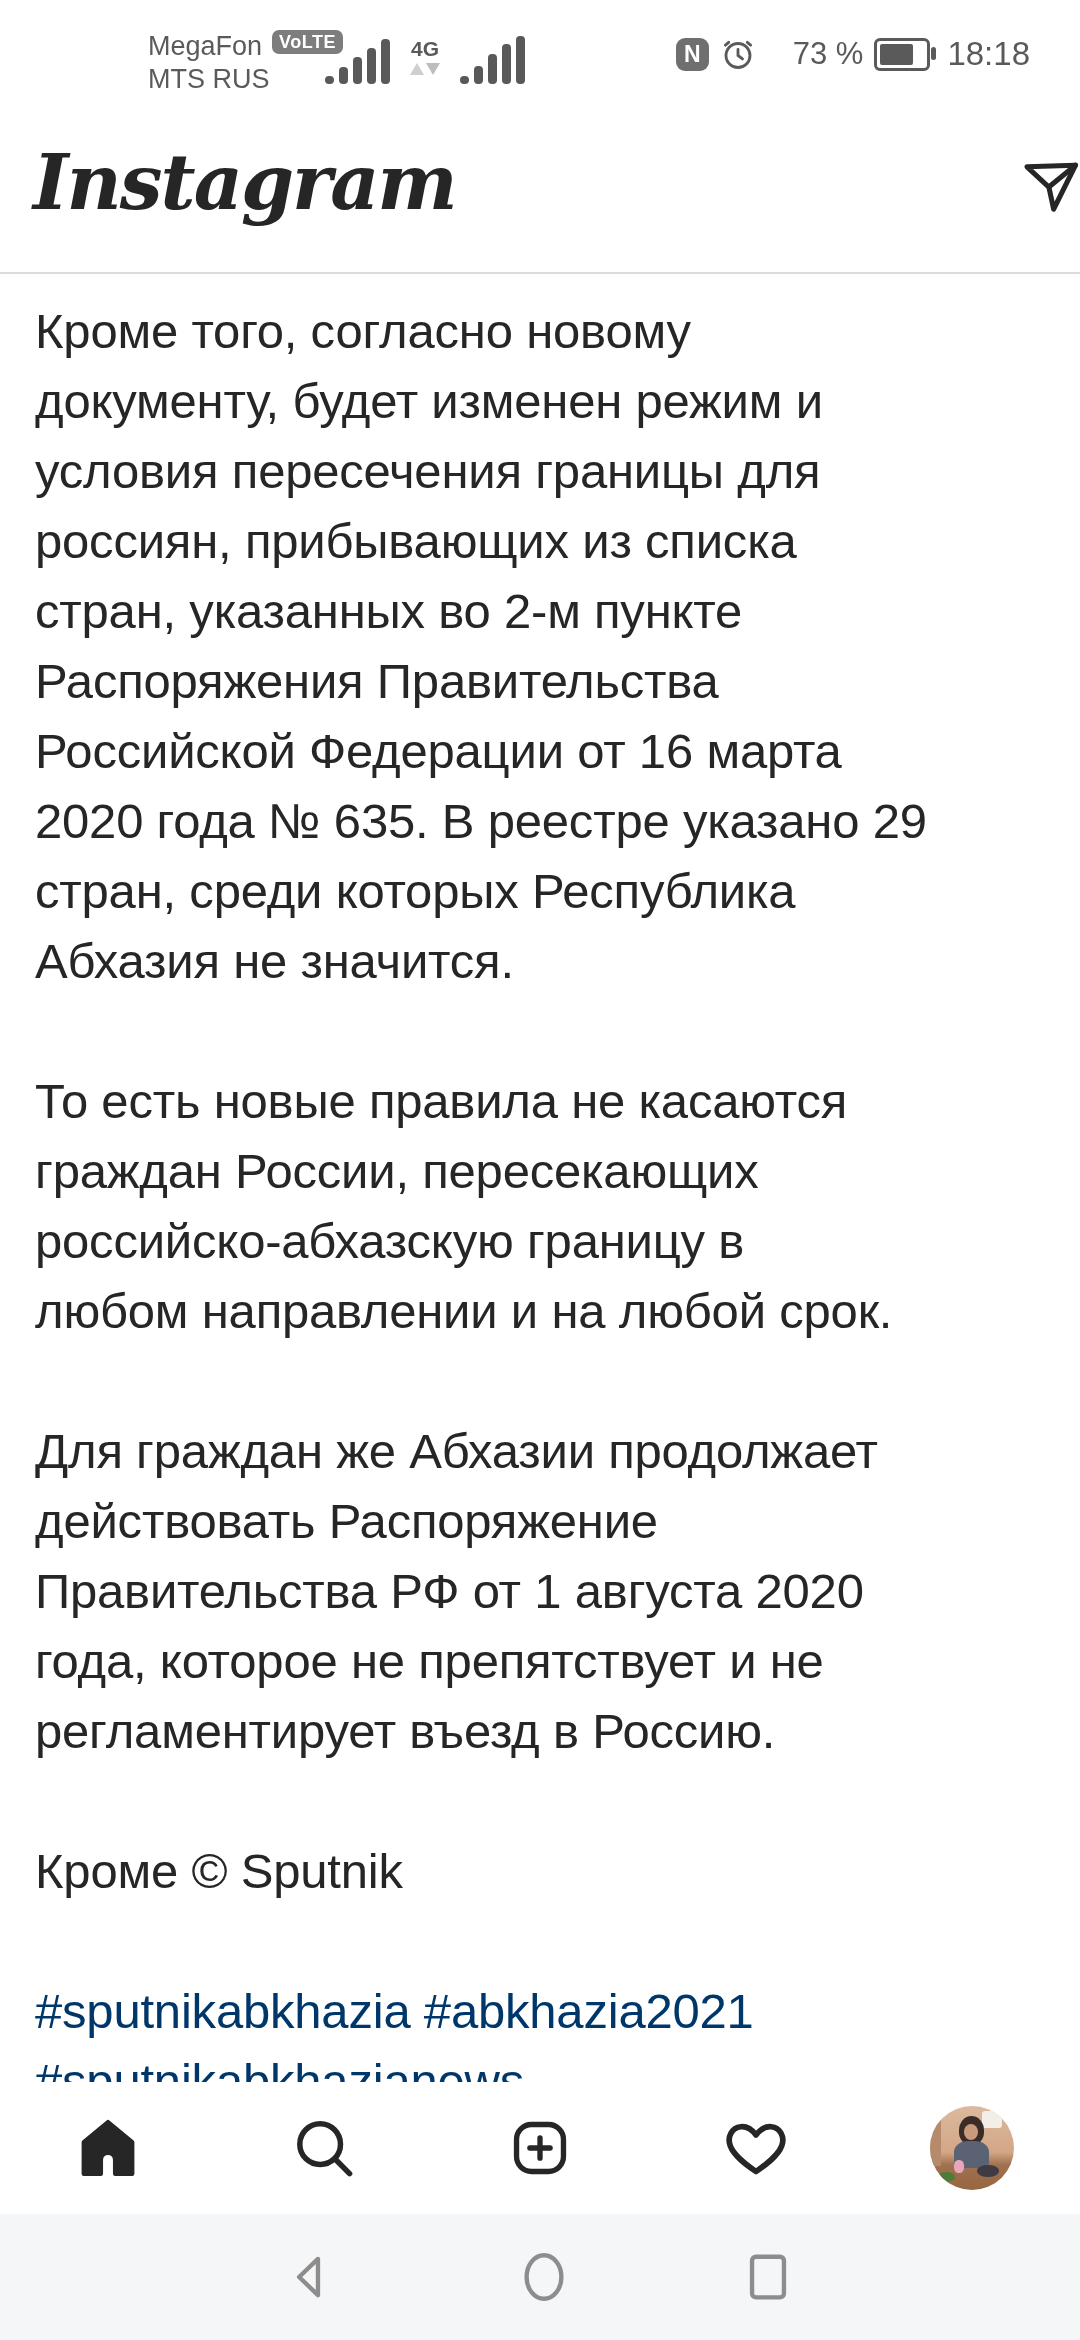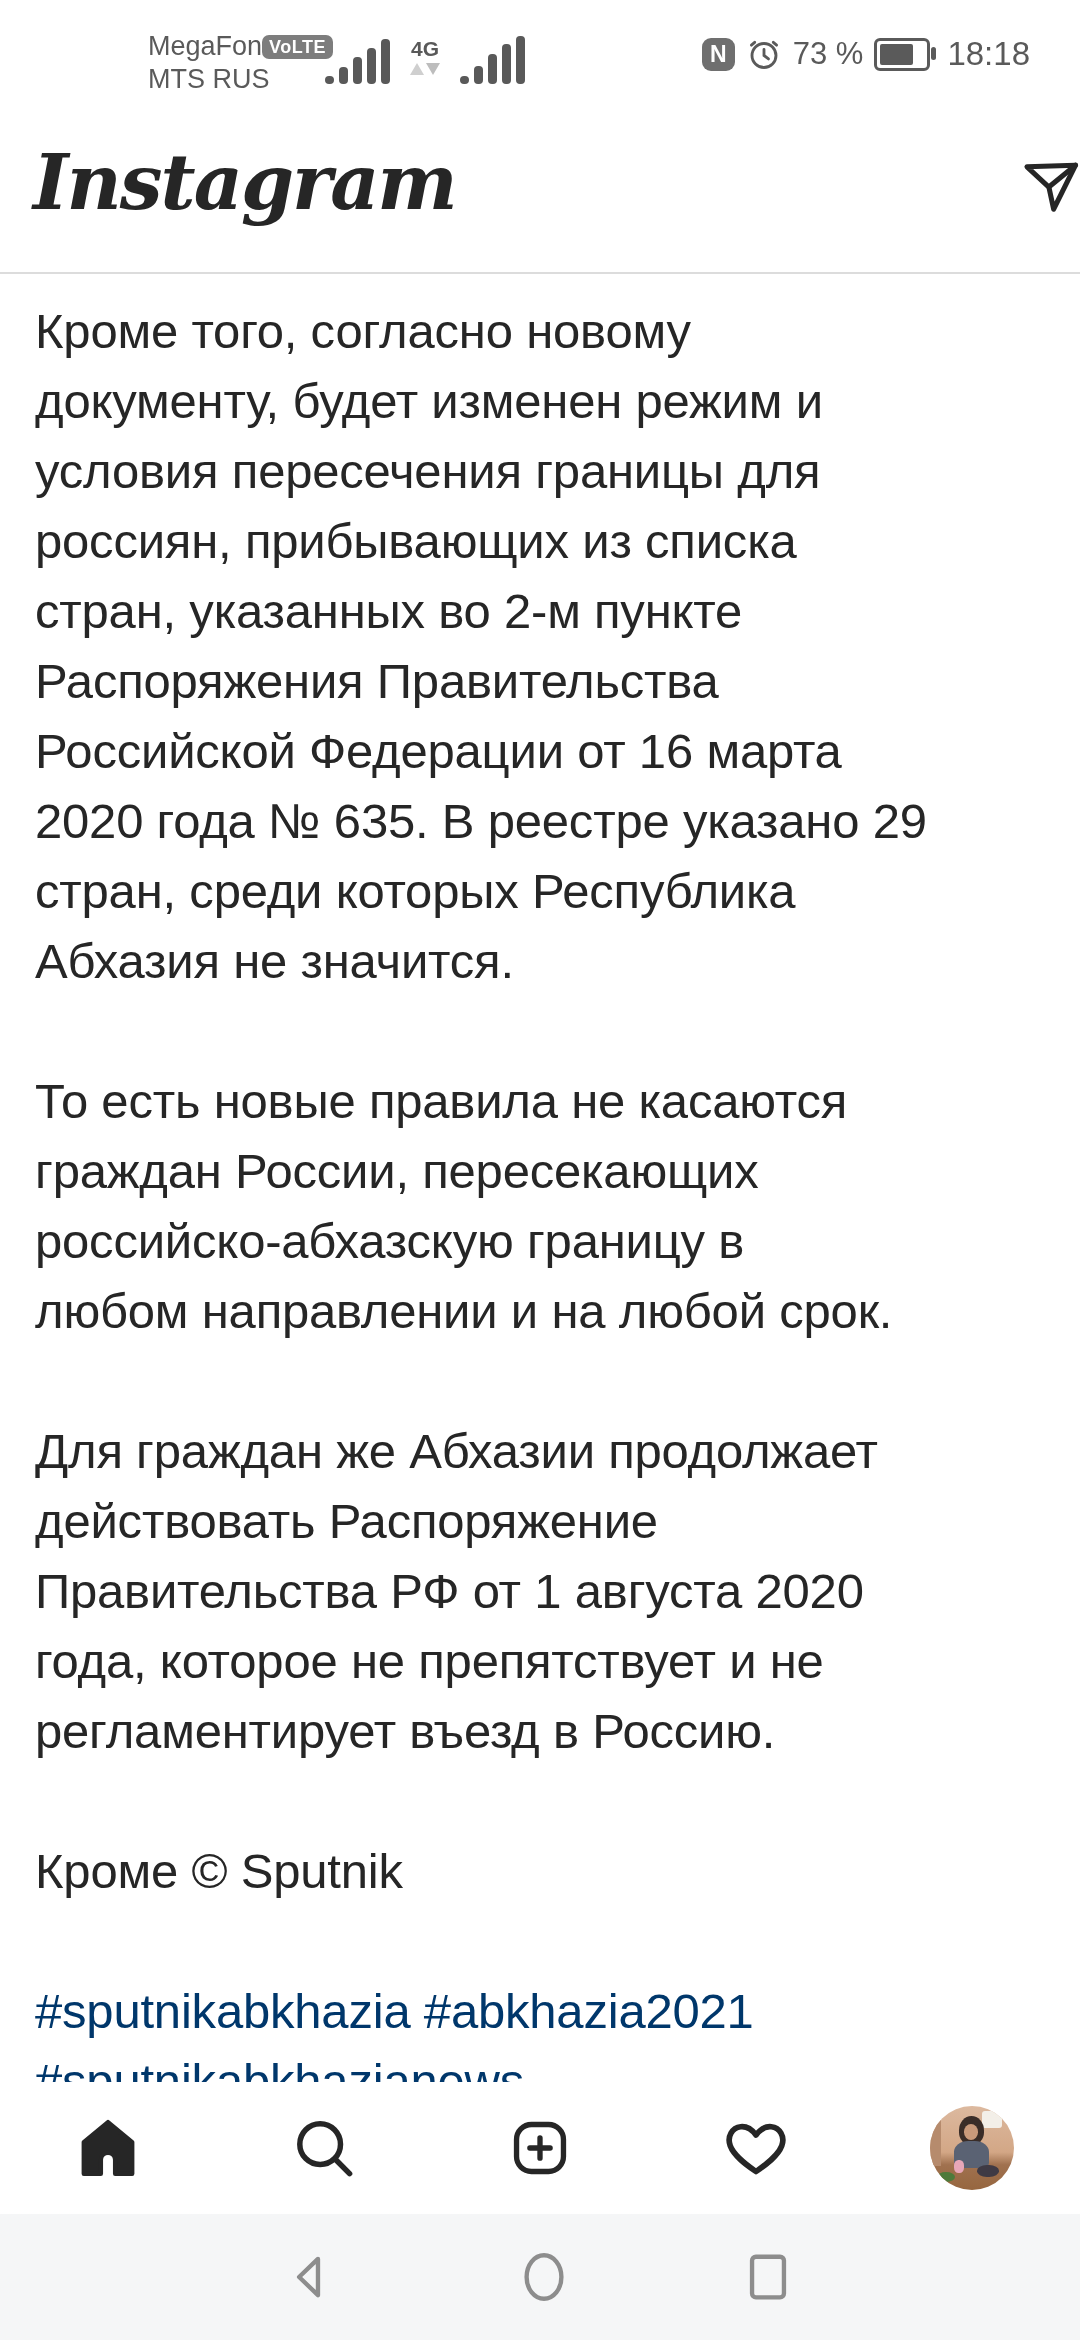--- a/index.html
+++ b/index.html
@@ -3,35 +3,35 @@
 <meta charset="utf-8">
 <style>
   html,body{margin:0;padding:0;background:#888;}
   .screen{
     position:relative;width:1080px;height:2340px;background:#ffffff;
     font-family:"Liberation Sans", sans-serif;overflow:hidden;margin:0 auto;
   }
   
   .status-bar{position:absolute;top:0;left:0;width:1080px;height:100px;color:#5a5a5a;}
   .carrier-block{position:absolute;left:148px;top:30px;line-height:33px;font-size:27px;}
-  .carrier-row{display:flex;align-items:center;}
+  .carrier-row{display:flex;align-items:flex-start;gap:10px;}
   .volte-badge{background:#7d7d7d;color:#fff;font-size:18px;font-weight:bold;
     border-radius:7px;padding:2px 7px;line-height:20px;letter-spacing:.5px;}
   .signal-cluster{position:absolute;left:325px;top:38px;display:flex;align-items:flex-end;gap:20px;height:46px;}
   .bars{display:flex;align-items:flex-end;gap:5px;}
   .bar{width:9px;background:#595959;border-radius:4px;}
   .net-col{display:flex;flex-direction:column;align-items:center;justify-content:flex-start;height:46px;}
   .net-label{font-size:21px;font-weight:bold;color:#595959;line-height:21px;}
   .net-arrows{display:flex;gap:2px;margin-top:4px;}
   .tri-up{width:0;height:0;border-left:7px solid transparent;border-right:7px solid transparent;border-bottom:12px solid #cfcfcf;}
   .tri-down{width:0;height:0;border-left:7px solid transparent;border-right:7px solid transparent;border-top:12px solid #bdbdbd;}
   .status-right{position:absolute;right:50px;top:28px;height:52px;display:flex;align-items:center;gap:11px;}
   .nfc{width:33px;height:33px;background:#6f6f6f;border-radius:9px;color:#fff;
     display:flex;align-items:center;justify-content:center;font-weight:bold;font-size:23px;}
-  .pct{font-size:31px;}
+  .pct{font-size:31px;margin-left:26px;}
   .clock-ico{display:block;}
   .battery{position:relative;width:50px;height:27px;border:3px solid #5a5a5a;border-radius:6px;margin-right:6px;}
   .battery .fill{position:absolute;left:3px;top:3px;bottom:3px;width:66%;background:#5a5a5a;border-radius:2px;}
   .battery .tip{position:absolute;right:-9px;top:6px;width:5px;height:13px;background:#5a5a5a;border-radius:3px;}
   .time{font-size:33px;}
   
   .app-header{position:absolute;top:100px;left:0;width:1080px;height:172px;background:#fff;padding-left:35px;}
   .logo{position:absolute;left:33px;top:38px;font-family:"DejaVu Serif", serif;
     font-style:italic;font-weight:600;font-size:76px;color:#262626;letter-spacing:-2px;}
   .dm-btn{position:absolute;right:30px;top:54px;width:68px;height:64px;background:none;border:none;padding:0;cursor:pointer;}

